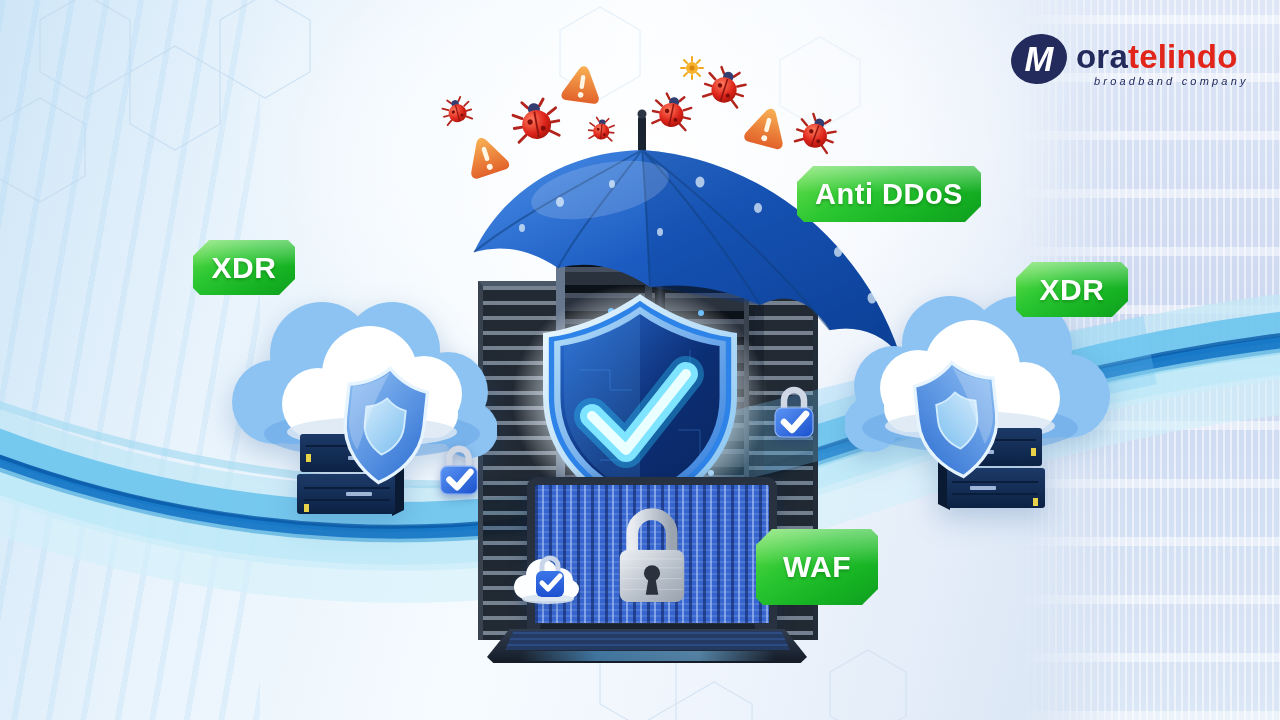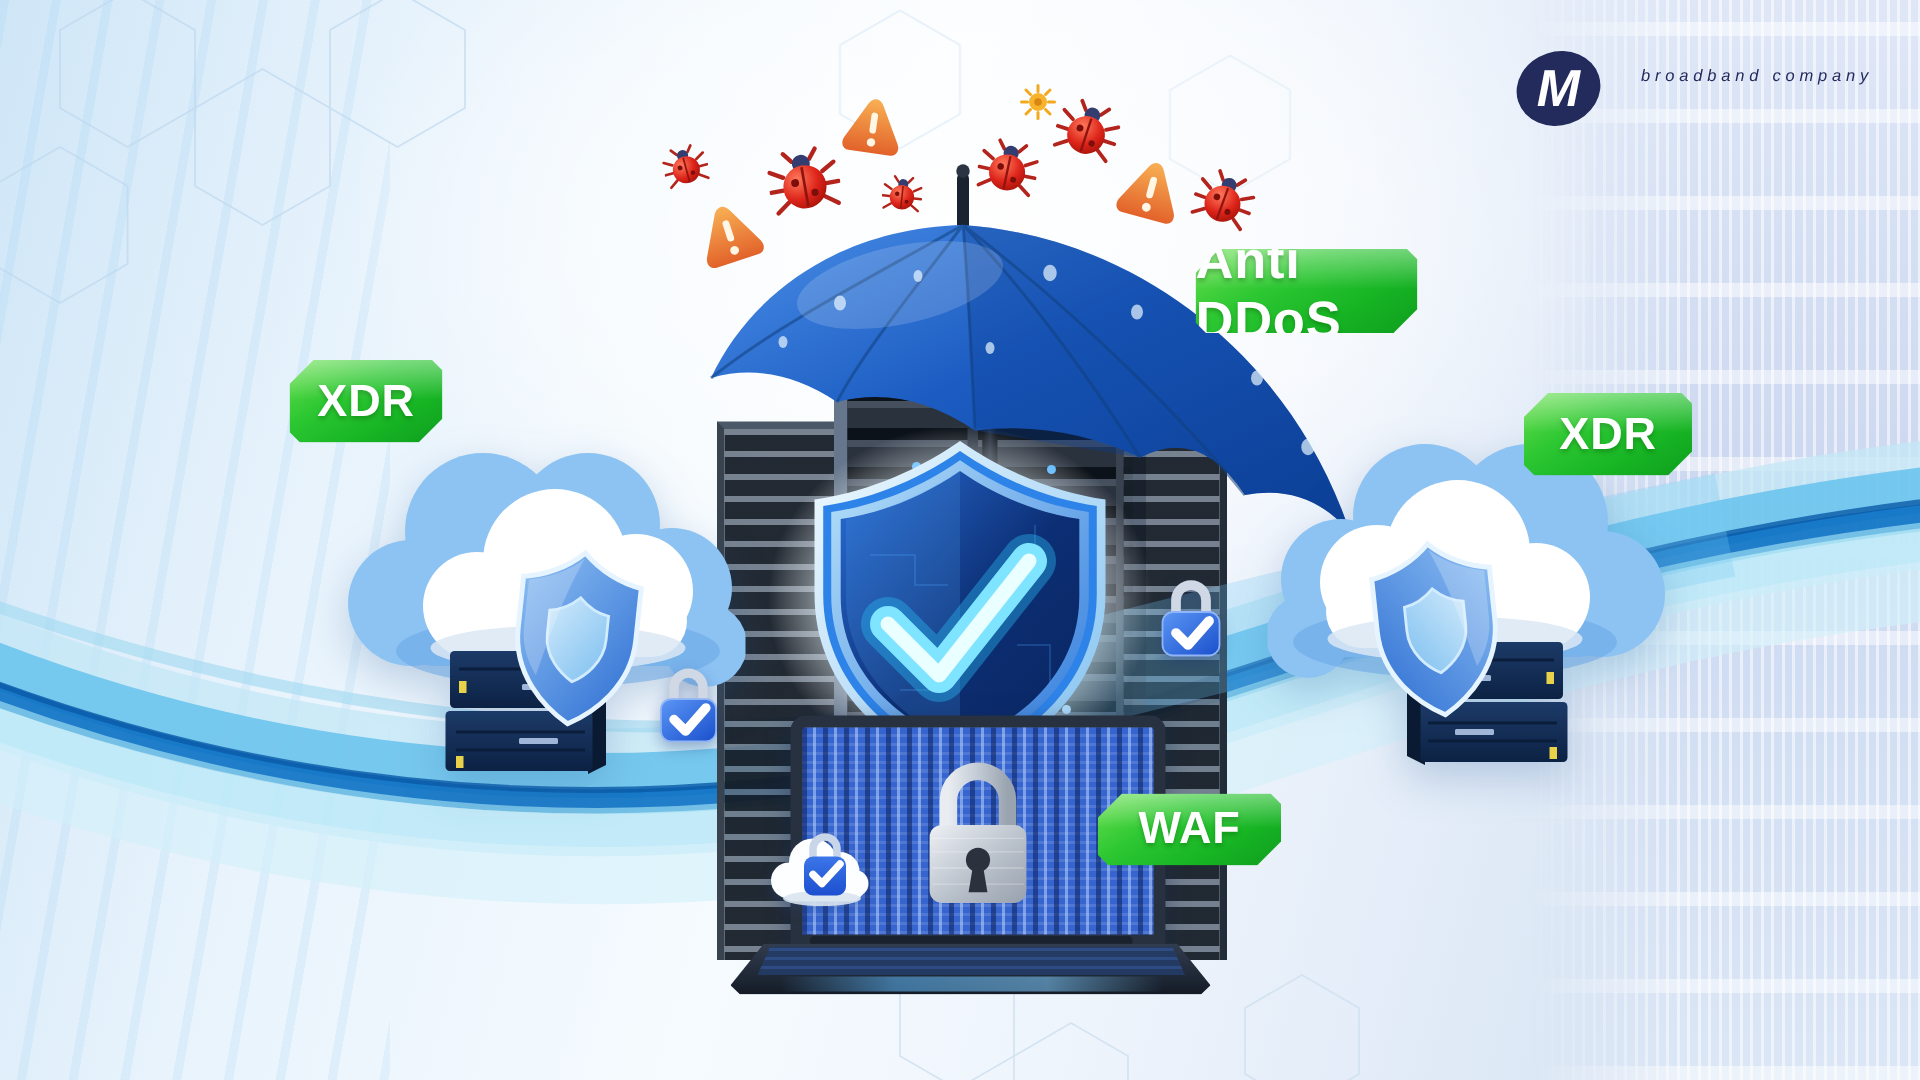--- a/index.html
+++ b/index.html
@@ -71,23 +71,23 @@
   
   .badge{position:absolute;z-index:10;display:flex;align-items:center;justify-content:center;
     color:#fff;font-weight:bold;letter-spacing:.5px;
     background:linear-gradient(150deg,#6ae04f 0%,#2cc732 38%,#17b424 70%,#0f9e1e 100%);
     clip-path:polygon(16px 0,calc(100% - 7px) 0,100% 7px,100% calc(100% - 16px),calc(100% - 16px) 100%,7px 100%,0 calc(100% - 7px),0 16px);
     text-shadow:0 2px 3px rgba(0,70,0,.3);filter:drop-shadow(0 6px 8px rgba(30,110,40,.3));}
   .badge::after{content:"";position:absolute;inset:0;
     background:linear-gradient(180deg,rgba(255,255,255,.38),rgba(255,255,255,0) 48%);pointer-events:none;}
   .badge span{position:relative;z-index:1;}
   .badge-xdr-left{left:193px;top:240px;width:102px;height:55px;font-size:30px;z-index:5;}
-  .badge-anti-ddos{left:797px;top:166px;width:148px;height:56px;font-size:35px;}
+  .badge-anti-ddos{left:797px;top:166px;width:184px;height:56px;font-size:29px;}
   .badge-xdr-right{left:1016px;top:262px;width:112px;height:55px;font-size:30px;}
-  .badge-waf{left:732px;top:529px;width:122px;height:48px;font-size:30px;}
+  .badge-waf{left:756px;top:529px;width:122px;height:76px;font-size:30px;}
   
   .logo{position:absolute;left:1008px;top:28px;z-index:11;display:flex;align-items:flex-start;gap:6px;}
   .logo-mark{width:62px;height:62px;}
   .logo-textcol{display:flex;flex-direction:column;margin-top:14px;}
   .logo-name{font-size:33px;font-weight:bold;line-height:30px;letter-spacing:.2px;}
   .logo-name .navy{color:#232a5c;} .logo-name .red{color:#e1251b;}
   .logo-tagline{font-size:11px;font-style:italic;letter-spacing:3.2px;color:#232a5c;margin-top:3px;margin-left:18px;}
 </style>
 </head>
 <body>
@@ -450,17 +450,18 @@
   <div class="badge badge-waf">
       <span>WAF</span>
     </div>
 
   <div class="logo">
     <svg class="logo-mark" viewBox="0 0 68 68">
       <ellipse cx="34" cy="34" rx="31" ry="27" fill="#232a5c" transform="rotate(-18 34 34)"></ellipse>
       <text x="34" y="47" text-anchor="middle" font-family="Liberation Sans, sans-serif" font-size="38" font-weight="bold" font-style="italic" fill="#ffffff">M</text>
     </svg>
     <div class="logo-textcol">
+      <div class="logo-name"><span class="navy">ora</span><span class="red">telindo</span></div>
       <div class="logo-tagline">broadband company</div>
     </div>
   </div>
 
 </div>
 
 </body></html>

